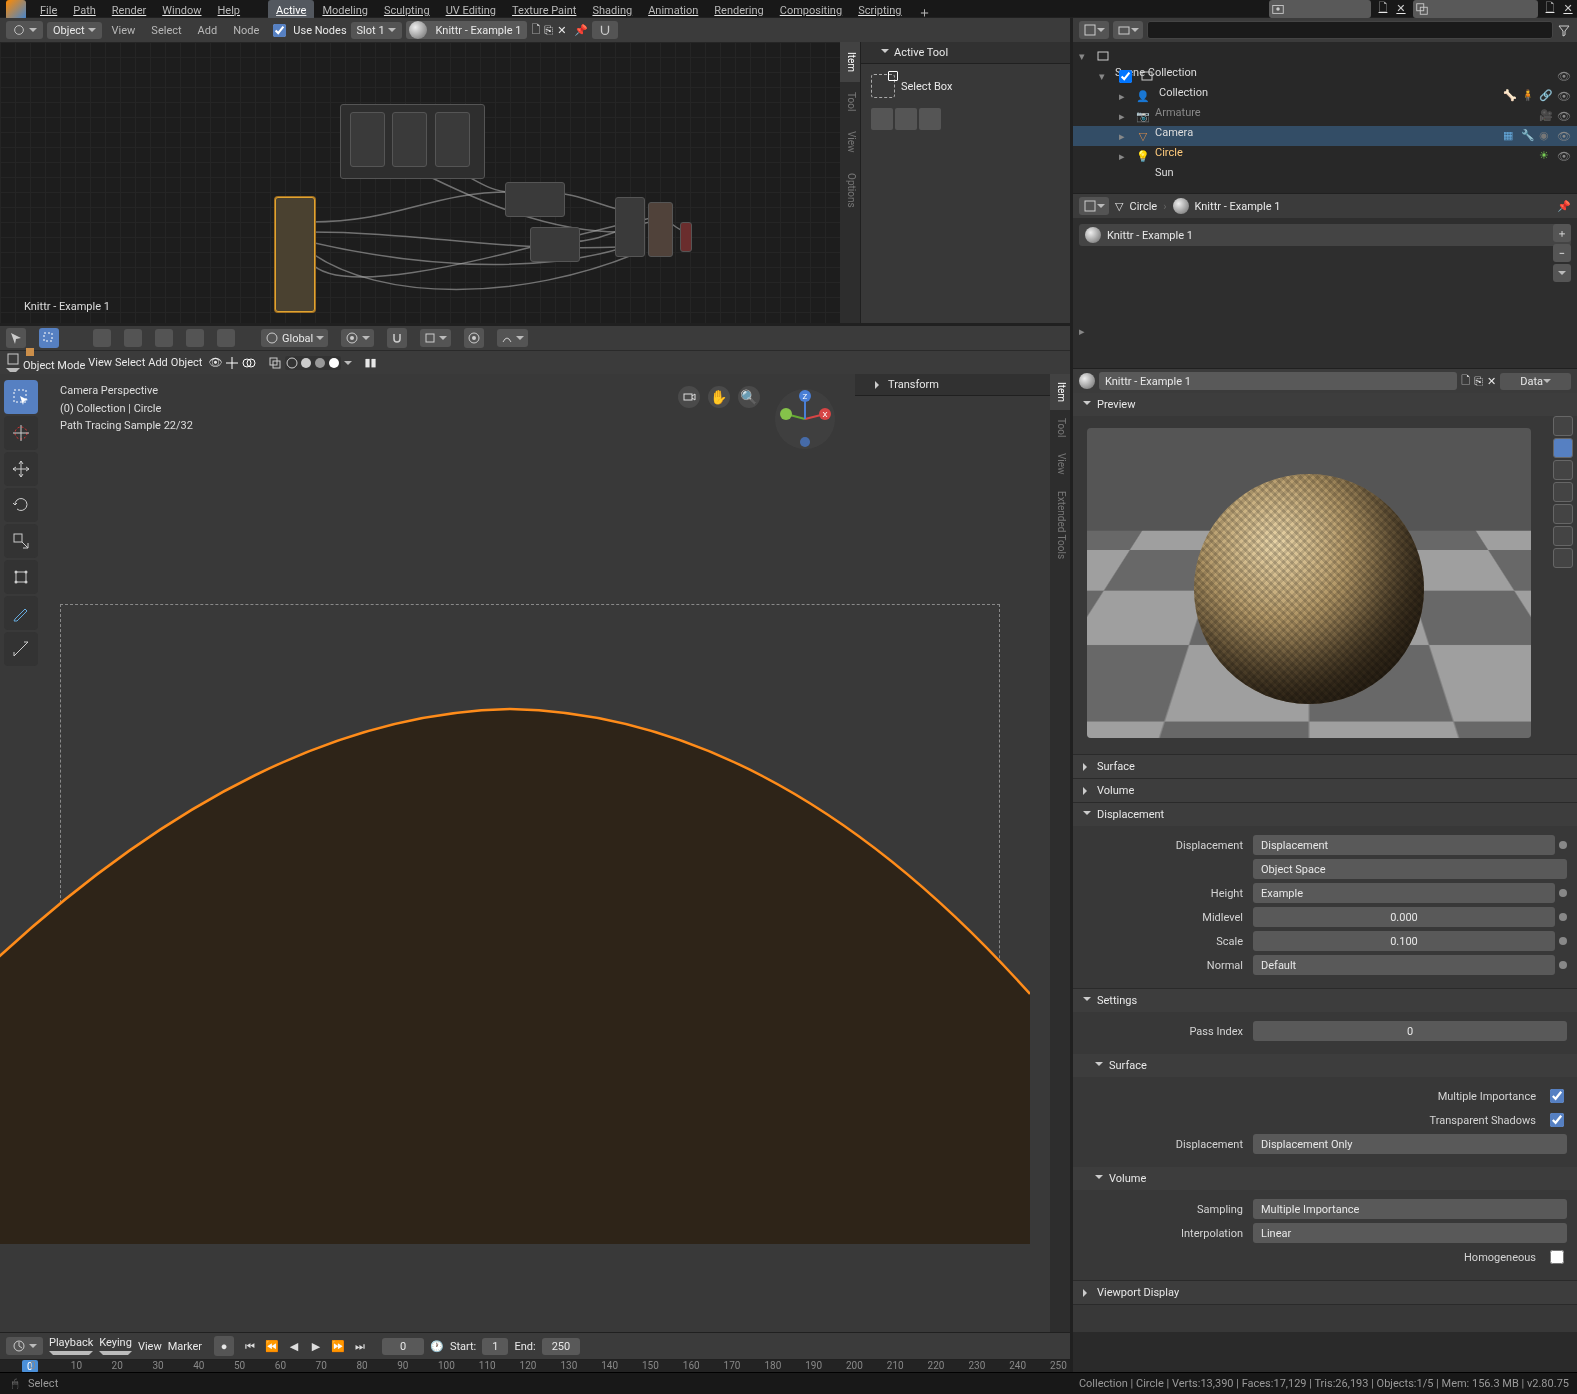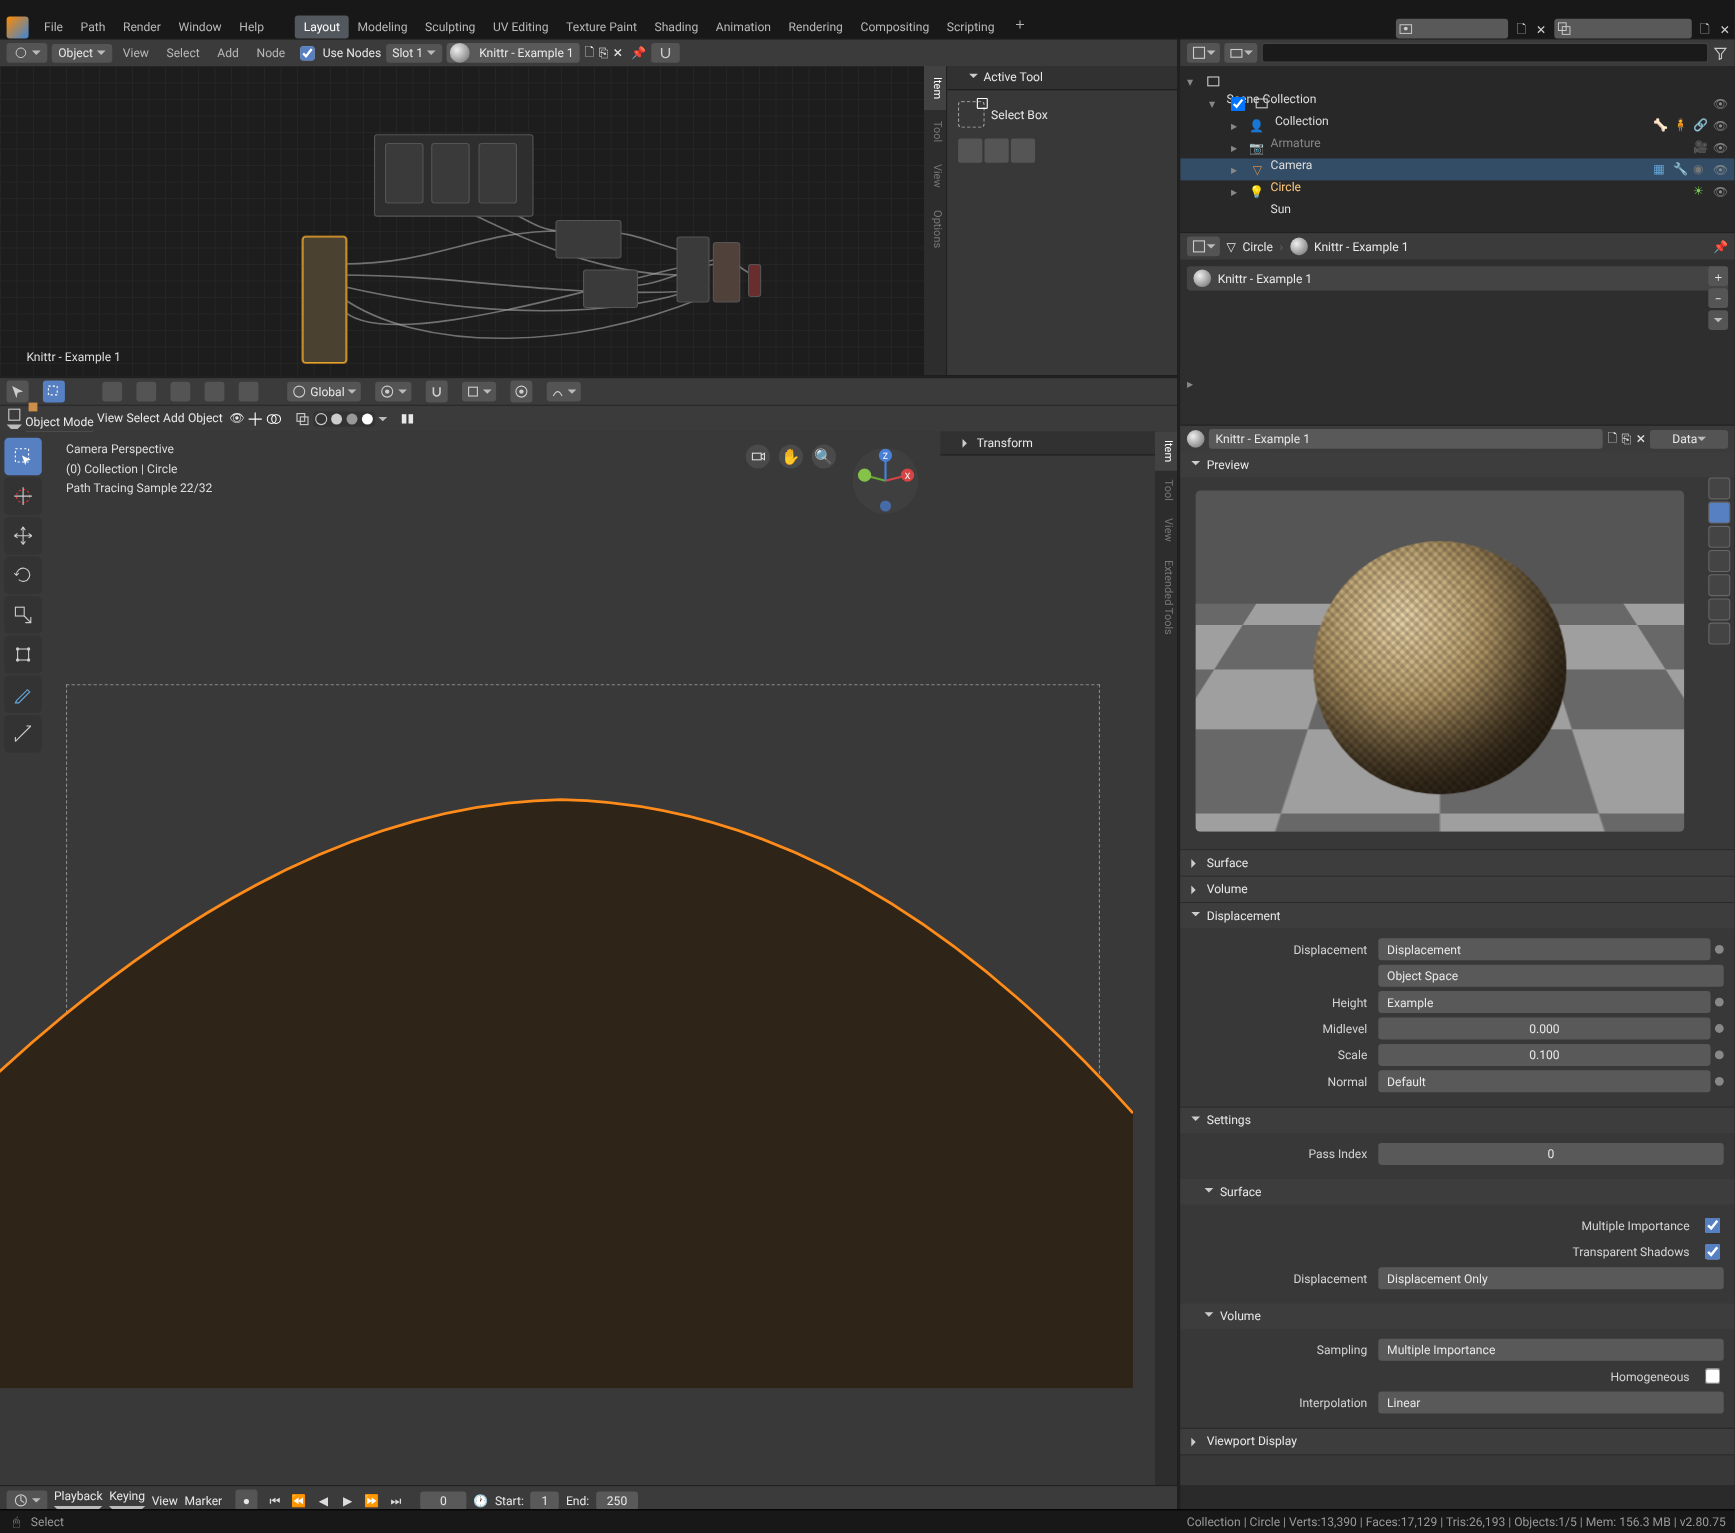--- a/index.html
+++ b/index.html
@@ -14,21 +14,21 @@
     --border:#202020;
     --orange:#ff8c1a;
     --accent:#3a6ea5;
     --tab-active:#53585f;
   }
   *{box-sizing:border-box;font-family:-apple-system,"Segoe UI",Roboto,Arial,sans-serif;}
   body{margin:0;background:#2a2a2a;color:var(--text);font-size:11px;width:1577px;height:1394px;overflow:hidden;position:relative;}
   svg{display:block;}
 
   
-  .topbar{display:flex;align-items:flex-end;height:36px;background:var(--bg-darker);border-bottom:1px solid var(--border);}
+  .topbar{display:flex;align-items:flex-start;height:18px;background:var(--bg-darker);border-bottom:1px solid var(--border);text-decoration:underline;}
   .topbar .logo{width:20px;height:20px;margin:0 6px;border-radius:3px;background:linear-gradient(135deg,#ff8a00,#3e85d6);}
   .topbar .menu, .topbar .ws{padding:4px 8px;color:var(--text-dim);cursor:default;}
   .topbar .ws.active{background:#53585f;border-radius:3px;color:#fff;}
   .topbar .spacer{flex:1;}
   .topbar .scenefield{display:flex;align-items:center;background:var(--bg-field);border-radius:3px;margin:0 3px;height:18px;}
   .topbar .scenefield .ic{width:18px;height:18px;display:flex;align-items:center;justify-content:center;color:#ccc;}
   .topbar .scenefield .val{padding:0 50px 0 4px;margin-top:32px;}
   .topbar .pill{width:16px;height:16px;display:flex;align-items:center;justify-content:center;color:#ccc;margin:0 1px;}
 
   
@@ -158,21 +158,21 @@
 <body>
 
 <div class="topbar">
   <div class="logo"></div>
   <div class="menu">File</div>
   <div class="menu">Path</div>
   <div class="menu">Render</div>
   <div class="menu">Window</div>
   <div class="menu">Help</div>
   <div style="width:20px"></div>
-  <div class="ws active">Layout</div>
+  <div class="ws active">Active</div>
   <div class="ws">Modeling</div>
   <div class="ws">Sculpting</div>
   <div class="ws">UV Editing</div>
   <div class="ws">Texture Paint</div>
   <div class="ws">Shading</div>
   <div class="ws">Animation</div>
   <div class="ws">Rendering</div>
   <div class="ws">Compositing</div>
   <div class="ws">Scripting</div>
   <div class="ws" style="font-size:14px;">＋</div>
@@ -763,26 +763,26 @@
         <div class="shead" style="padding-left:22px;">
             <span class="tri-down"></span>
             <span>Volume</span>
           </div>
         <div class="sbody">
           <div class="proprow">
               <span class="lab">Sampling</span>
               <div class="val left">Multiple Importance</div>
             </div>
           <div class="proprow">
+              <span class="lab">Interpolation</span>
+              <div class="val left">Linear</div>
+            </div>
+          <div class="proprow">
               <span class="lab" style="flex:1;text-align:right;">Homogeneous</span>
               <input type="checkbox" style="">
-            </div>
-          <div class="proprow">
-              <span class="lab">Interpolation</span>
-              <div class="val left">Linear</div>
             </div>
         </div>
       </div>
 
       <div class="section">
           <div class="shead">
             <span class="tri-right"></span>
             <span>Viewport Display</span>
           </div>
         </div>

